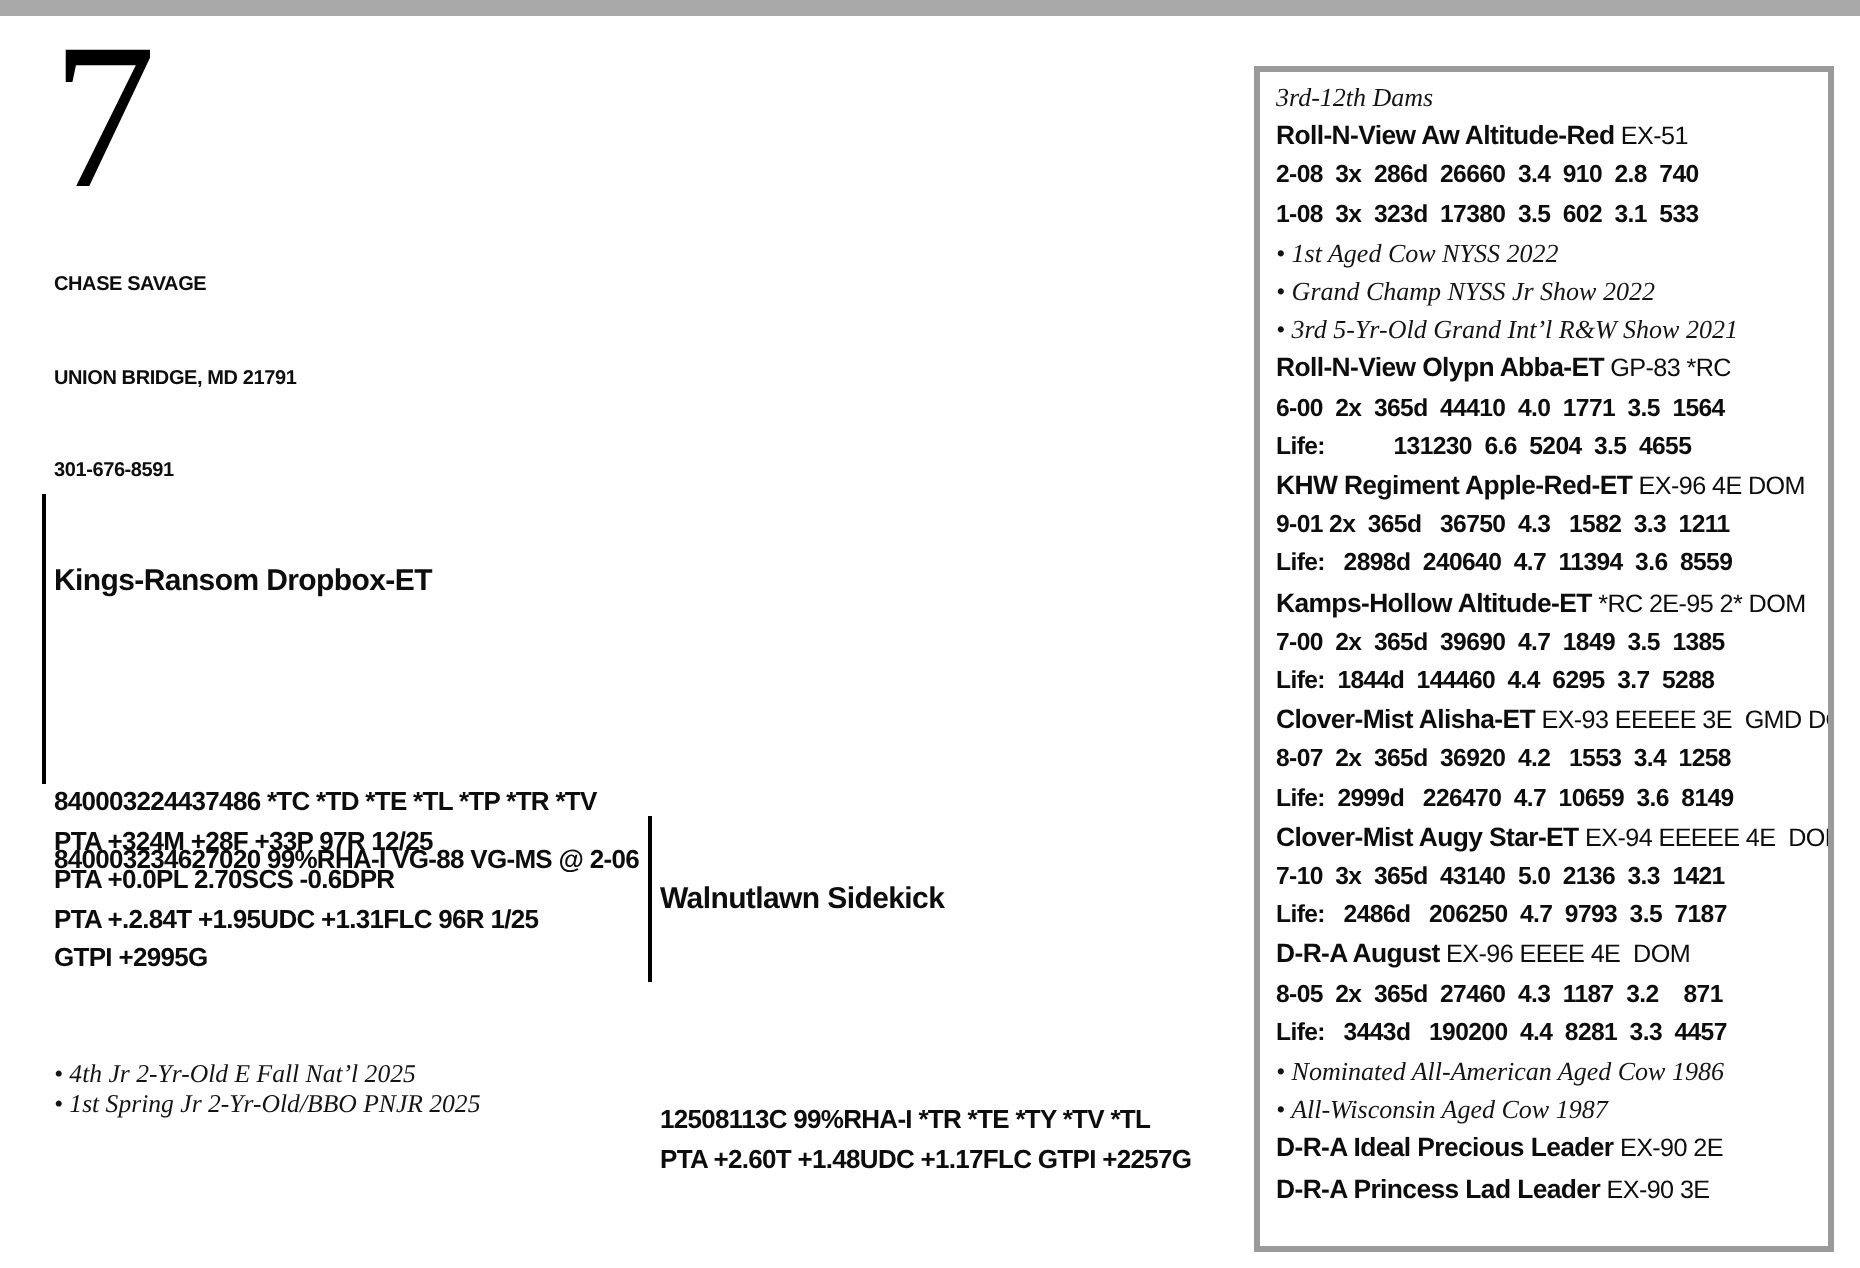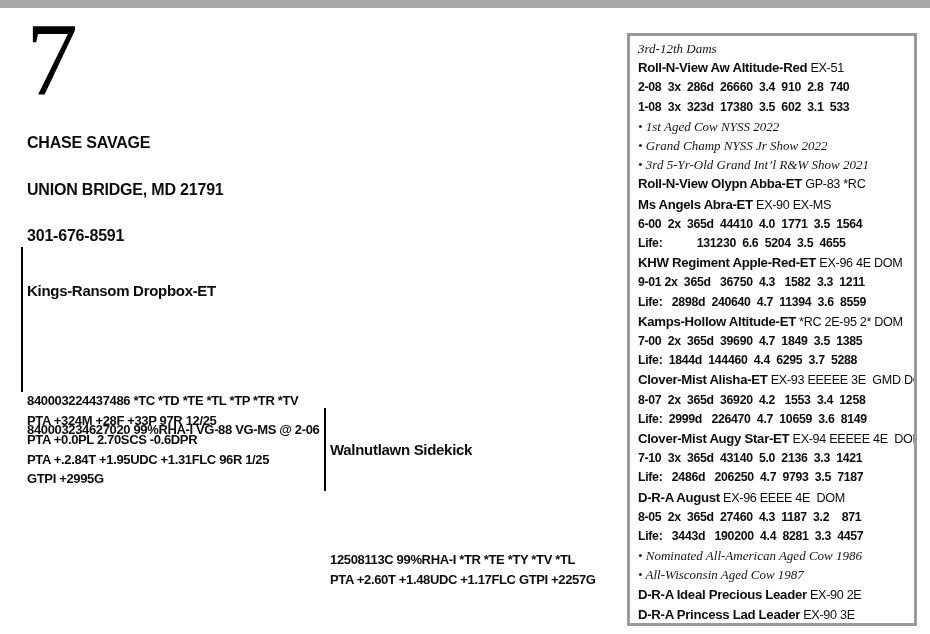--- a/index.html
+++ b/index.html
@@ -1,21 +1,21 @@
 <!DOCTYPE html>
 <html><head>
 <meta charset="utf-8">
 <style>
   html,body{margin:0;padding:0;background:#ffffff;}
   .page{position:relative;width:930px;height:634px;background:#ffffff;overflow:hidden;
         font-family:"Liberation Sans",sans-serif;color:#0d0d0d;}
   .toprule{position:absolute;left:0;top:0;width:930px;height:8px;background:#a8a8a8;}
   .lot{position:absolute;left:26px;top:12px;font-family:"Liberation Serif",serif;
        font-size:104px;line-height:0.9;font-weight:400;color:#000;}
-  .consignor{position:absolute;left:27px;top:104px;font-weight:700;font-size:16px;
+  .consignor{position:absolute;left:27px;top:104px;font-weight:700;font-size:10px;
              line-height:15.5px;letter-spacing:-0.2px;white-space:pre;}
   .mainid{position:absolute;left:329px;top:9px;white-space:pre;}
   .mainid .nm{font-size:20px;font-weight:700;letter-spacing:-0.4px;line-height:23px;}
   .mainid .ln{font-size:14px;font-weight:700;letter-spacing:-0.3px;line-height:19.5px;}
   .blk{position:absolute;white-space:pre;}
   .blk .hd{font-size:15px;font-weight:700;letter-spacing:-0.3px;line-height:21px;}
   .blk .dl{font-size:13px;font-weight:700;letter-spacing:-0.35px;line-height:19.6px;}
   .blk .bl{font-family:"Liberation Serif",serif;font-style:italic;font-size:12.8px;
            line-height:15.8px;color:#141414;}
   .bracket{position:absolute;width:2px;background:#000;}
@@ -48,20 +48,23 @@
 
   <div class="blk" style="left:27px;top:244px;">
     <div class="hd">Kings-Ransom Dropbox-ET</div>
     <div>
       
     <div class="dl">840003224437486 *TC *TD *TE *TL *TP *TR *TV</div><div class="dl">PTA +324M +28F +33P 97R 12/25</div><div class="dl">PTA +0.0PL 2.70SCS -0.6DPR</div><div class="dl">PTA +.2.84T +1.95UDC +1.31FLC 96R 1/25</div><div class="dl">GTPI +2995G</div></div>
   </div>
 
   <div class="blk" style="left:27px;top:384px;">
     <div class="dl">840003234627020 99%RHA-I VG-88 VG-MS @ 2-06</div>
+    <div>
+      
+    <div class="bl">• 4th Jr 2-Yr-Old E Fall Nat’l 2025</div><div class="bl">• 1st Spring Jr 2-Yr-Old/BBO PNJR 2025</div></div>
   </div>
 
   <div class="bracket" style="left:324px;top:408px;height:83px;"></div>
 
   <div class="blk" style="left:330px;top:403px;">
     <div class="hd">Walnutlawn Sidekick</div>
     <div>
       
     <div class="dl">12508113C 99%RHA-I *TR *TE *TY *TV *TL</div><div class="dl">PTA +2.60T +1.48UDC +1.17FLC GTPI +2257G</div></div>
     
@@ -82,21 +85,20 @@
         <div class="dline rec"><span class="tx">1-08  3x  323d  17380  3.5  602  3.1  533</span></div>
 
         <div class="dline bul"><span class="tx">• 1st Aged Cow NYSS 2022</span></div>
 
         <div class="dline bul"><span class="tx">• Grand Champ NYSS Jr Show 2022</span></div>
 
         <div class="dline bul"><span class="tx">• 3rd 5-Yr-Old Grand Int’l R&amp;W Show 2021</span></div>
 
         <div class="dline name"><span class="b">Roll-N-View Olypn Abba-ET</span><span class="r"> GP-83 *RC</span></div>
 
-        <div class="dline name"><span class="b">Ms Angels Abra-ET</span><span class="r"> EX-90 EX-MS</span></div>
 
         <div class="dline rec"><span class="tx">6-00  2x  365d  44410  4.0  1771  3.5  1564</span></div>
 
         <div class="dline rec"><span class="tx">Life:           131230  6.6  5204  3.5  4655</span></div>
 
         <div class="dline name"><span class="b">KHW Regiment Apple-Red-ET</span><span class="r"> EX-96 4E DOM</span></div>
 
         <div class="dline rec"><span class="tx">9-01 2x  365d   36750  4.3   1582  3.3  1211</span></div>
 
         <div class="dline rec"><span class="tx">Life:   2898d  240640  4.7  11394  3.6  8559</span></div>

